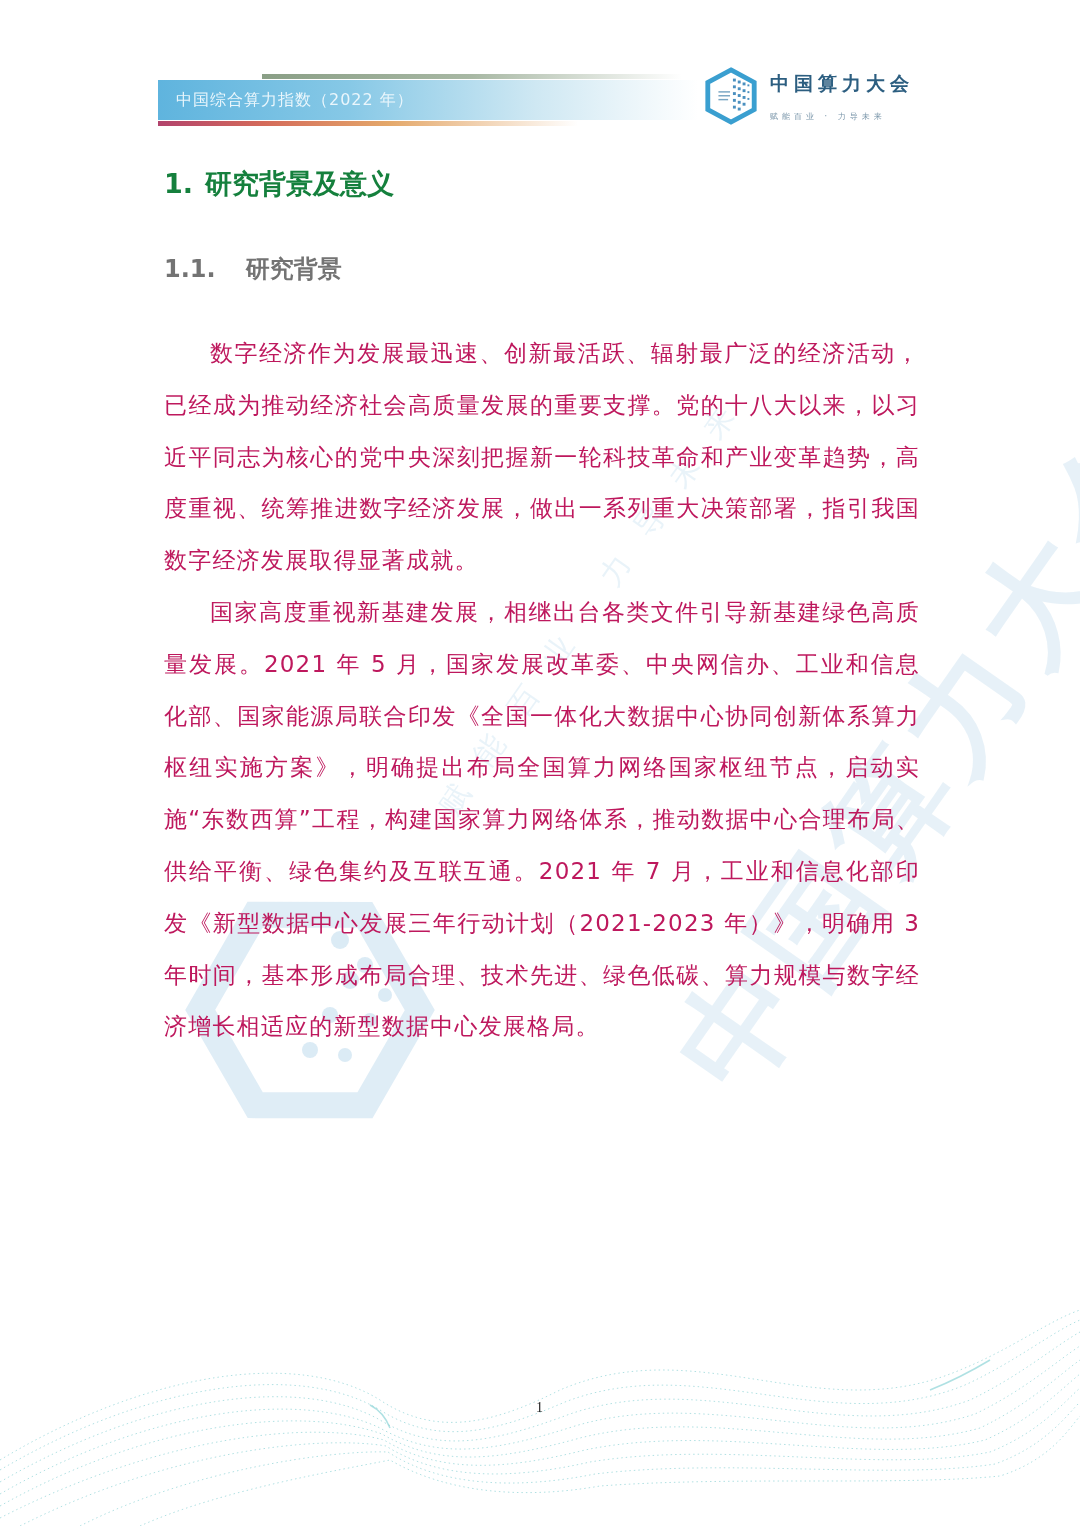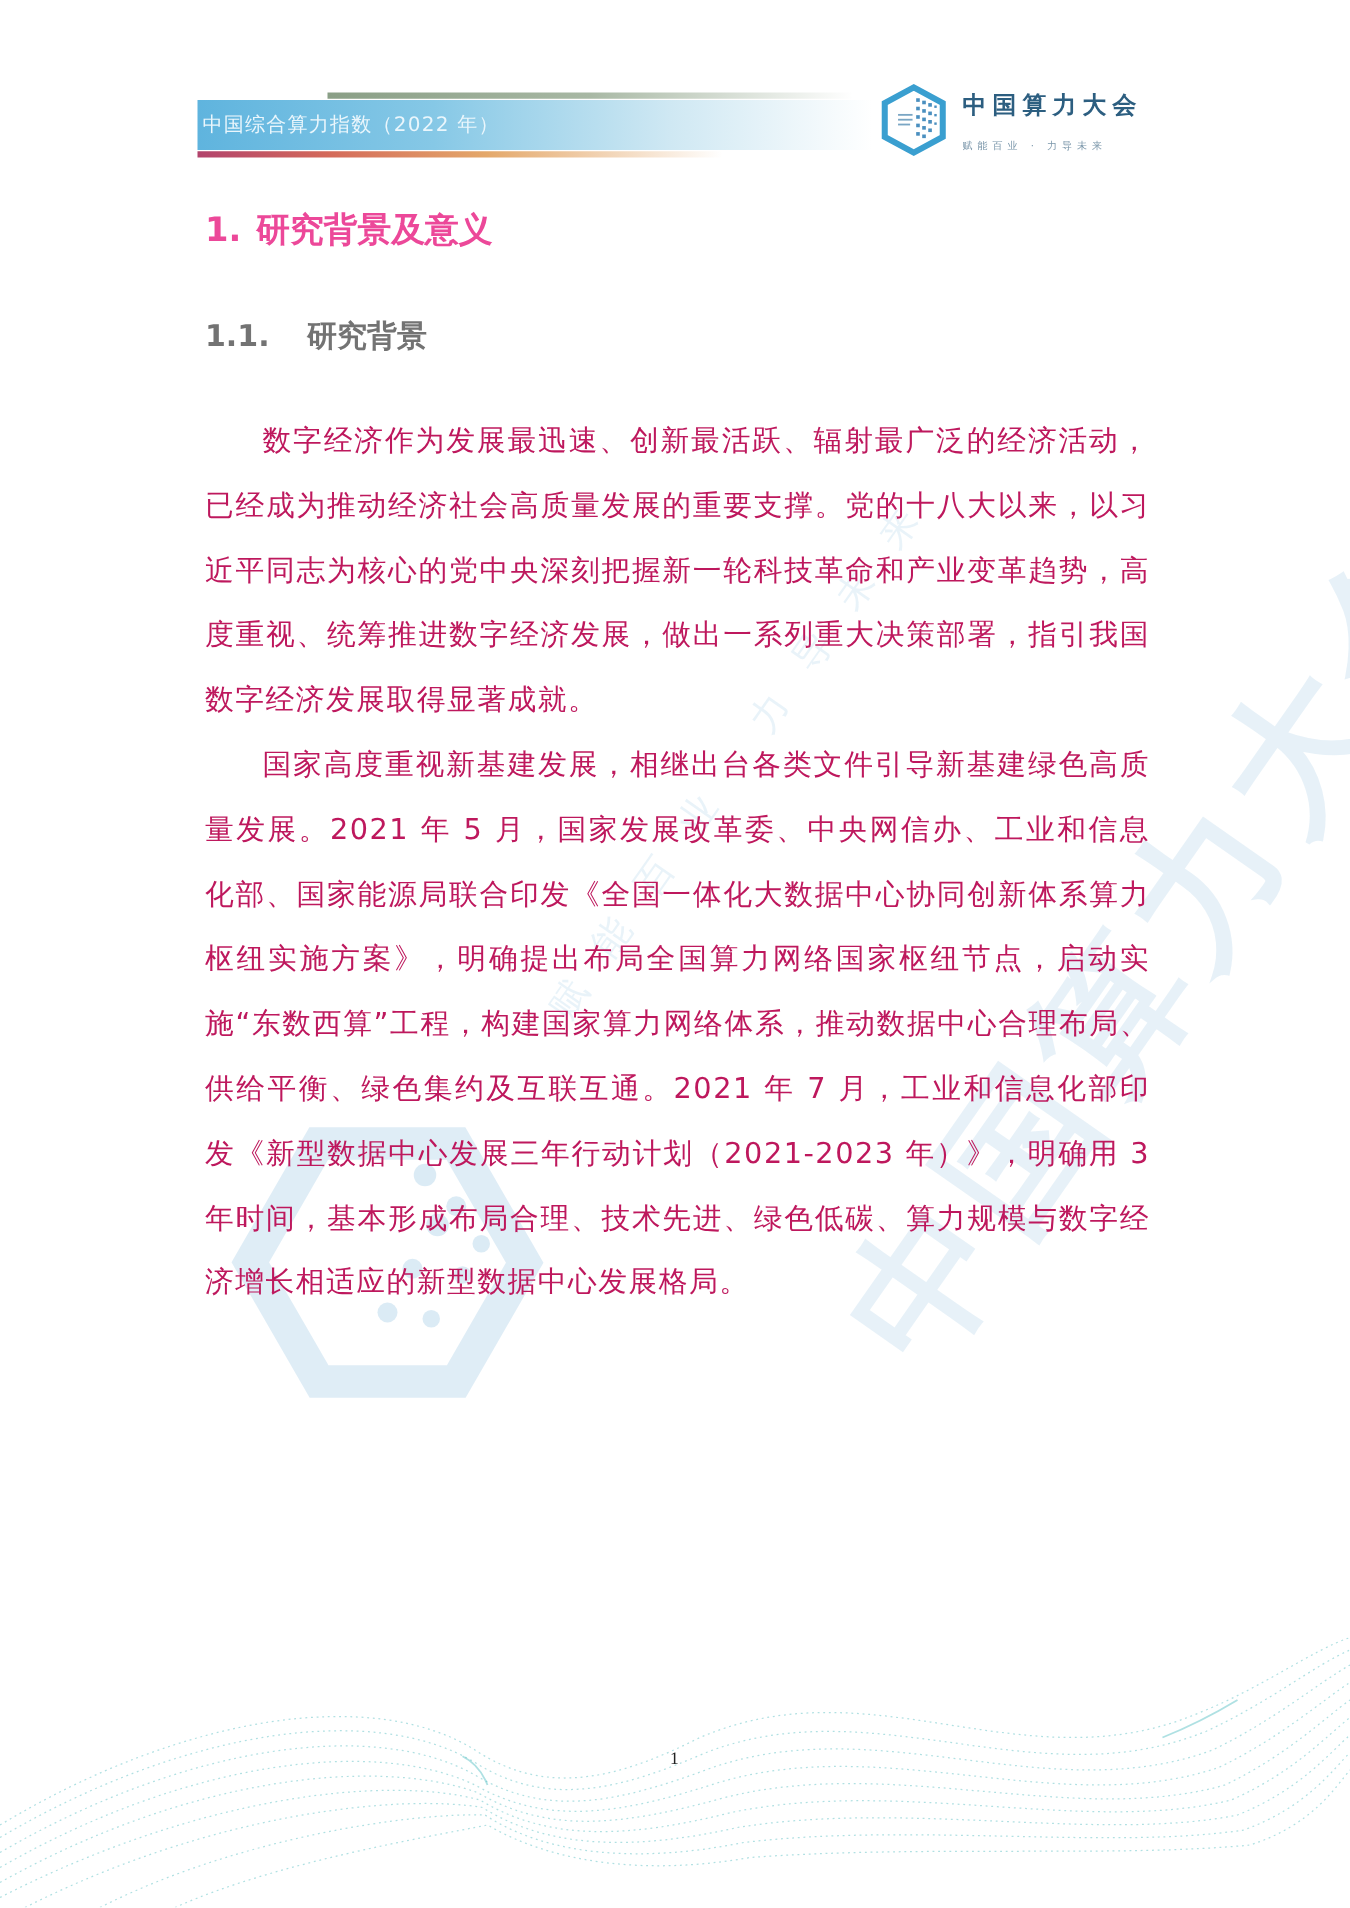--- a/index.html
+++ b/index.html
@@ -7,21 +7,21 @@
   body { position: relative; font-family: "DejaVu Sans", "Liberation Sans", sans-serif; color: #1a1a1a; }
 
   
   .hdr-topline {
     position: absolute; left: 262px; top: 74px; width: 420px; height: 5px;
     background: linear-gradient(90deg, #8a9f86 0%, #a8b8a4 50%, rgba(255,255,255,0) 100%);
   }
   .hdr-bar {
     position: absolute; left: 158px; top: 80px; width: 540px; height: 40px;
     background: linear-gradient(90deg, #5fb4de 0%, #86c8e6 35%, #cfe8f3 70%, rgba(255,255,255,0) 100%);
-    display: flex; align-items: center; padding-left: 4px;
+    display: flex; align-items: center; padding-left: 18px;
   }
   .hdr-title {
     color: #eaf6fc; font-size: 16px; letter-spacing: 1px;
   }
   .hdr-underline {
     position: absolute; left: 158px; top: 121px; width: 420px; height: 5px;
     background: linear-gradient(90deg, #b2436c 0%, #d46a5a 25%, #e4a86a 55%, rgba(255,255,255,0) 100%);
   }
 
   .logo { position: absolute; left: 702px; top: 66px; width: 240px; height: 60px; display: flex; align-items: center; }
@@ -44,21 +44,21 @@
     position: absolute; left: 430px; top: 800px;
     transform: rotate(-55deg); transform-origin: left top;
     font-size: 30px; color: rgba(120,180,215,0.16); letter-spacing: 30px; white-space: nowrap;
   }
   .wm-hex {
     position: absolute; left: 180px; top: 880px; width: 260px; height: 260px;
     pointer-events: none;
   }
 
   
-  .h1 { position: absolute; left: 164px; top: 166px; font-size: 27px; font-weight: bold; color: #ec4899; }
+  .h1 { position: absolute; left: 164px; top: 166px; font-size: 27px; font-weight: bold; color: #15803d; }
   .h1 .num { margin-right: 12px; }
   .h2 { position: absolute; left: 164px; top: 253px; font-size: 24px; font-weight: bold; color: #737373; }
   .h2 .num { margin-right: 30px; }
 
   
   .body-text {
     position: absolute; left: 164px; top: 328px; width: 756px;
     font-size: 23px; line-height: 51.8px; color: #be185d; text-align: justify;
     letter-spacing: 1.2px;
   }

